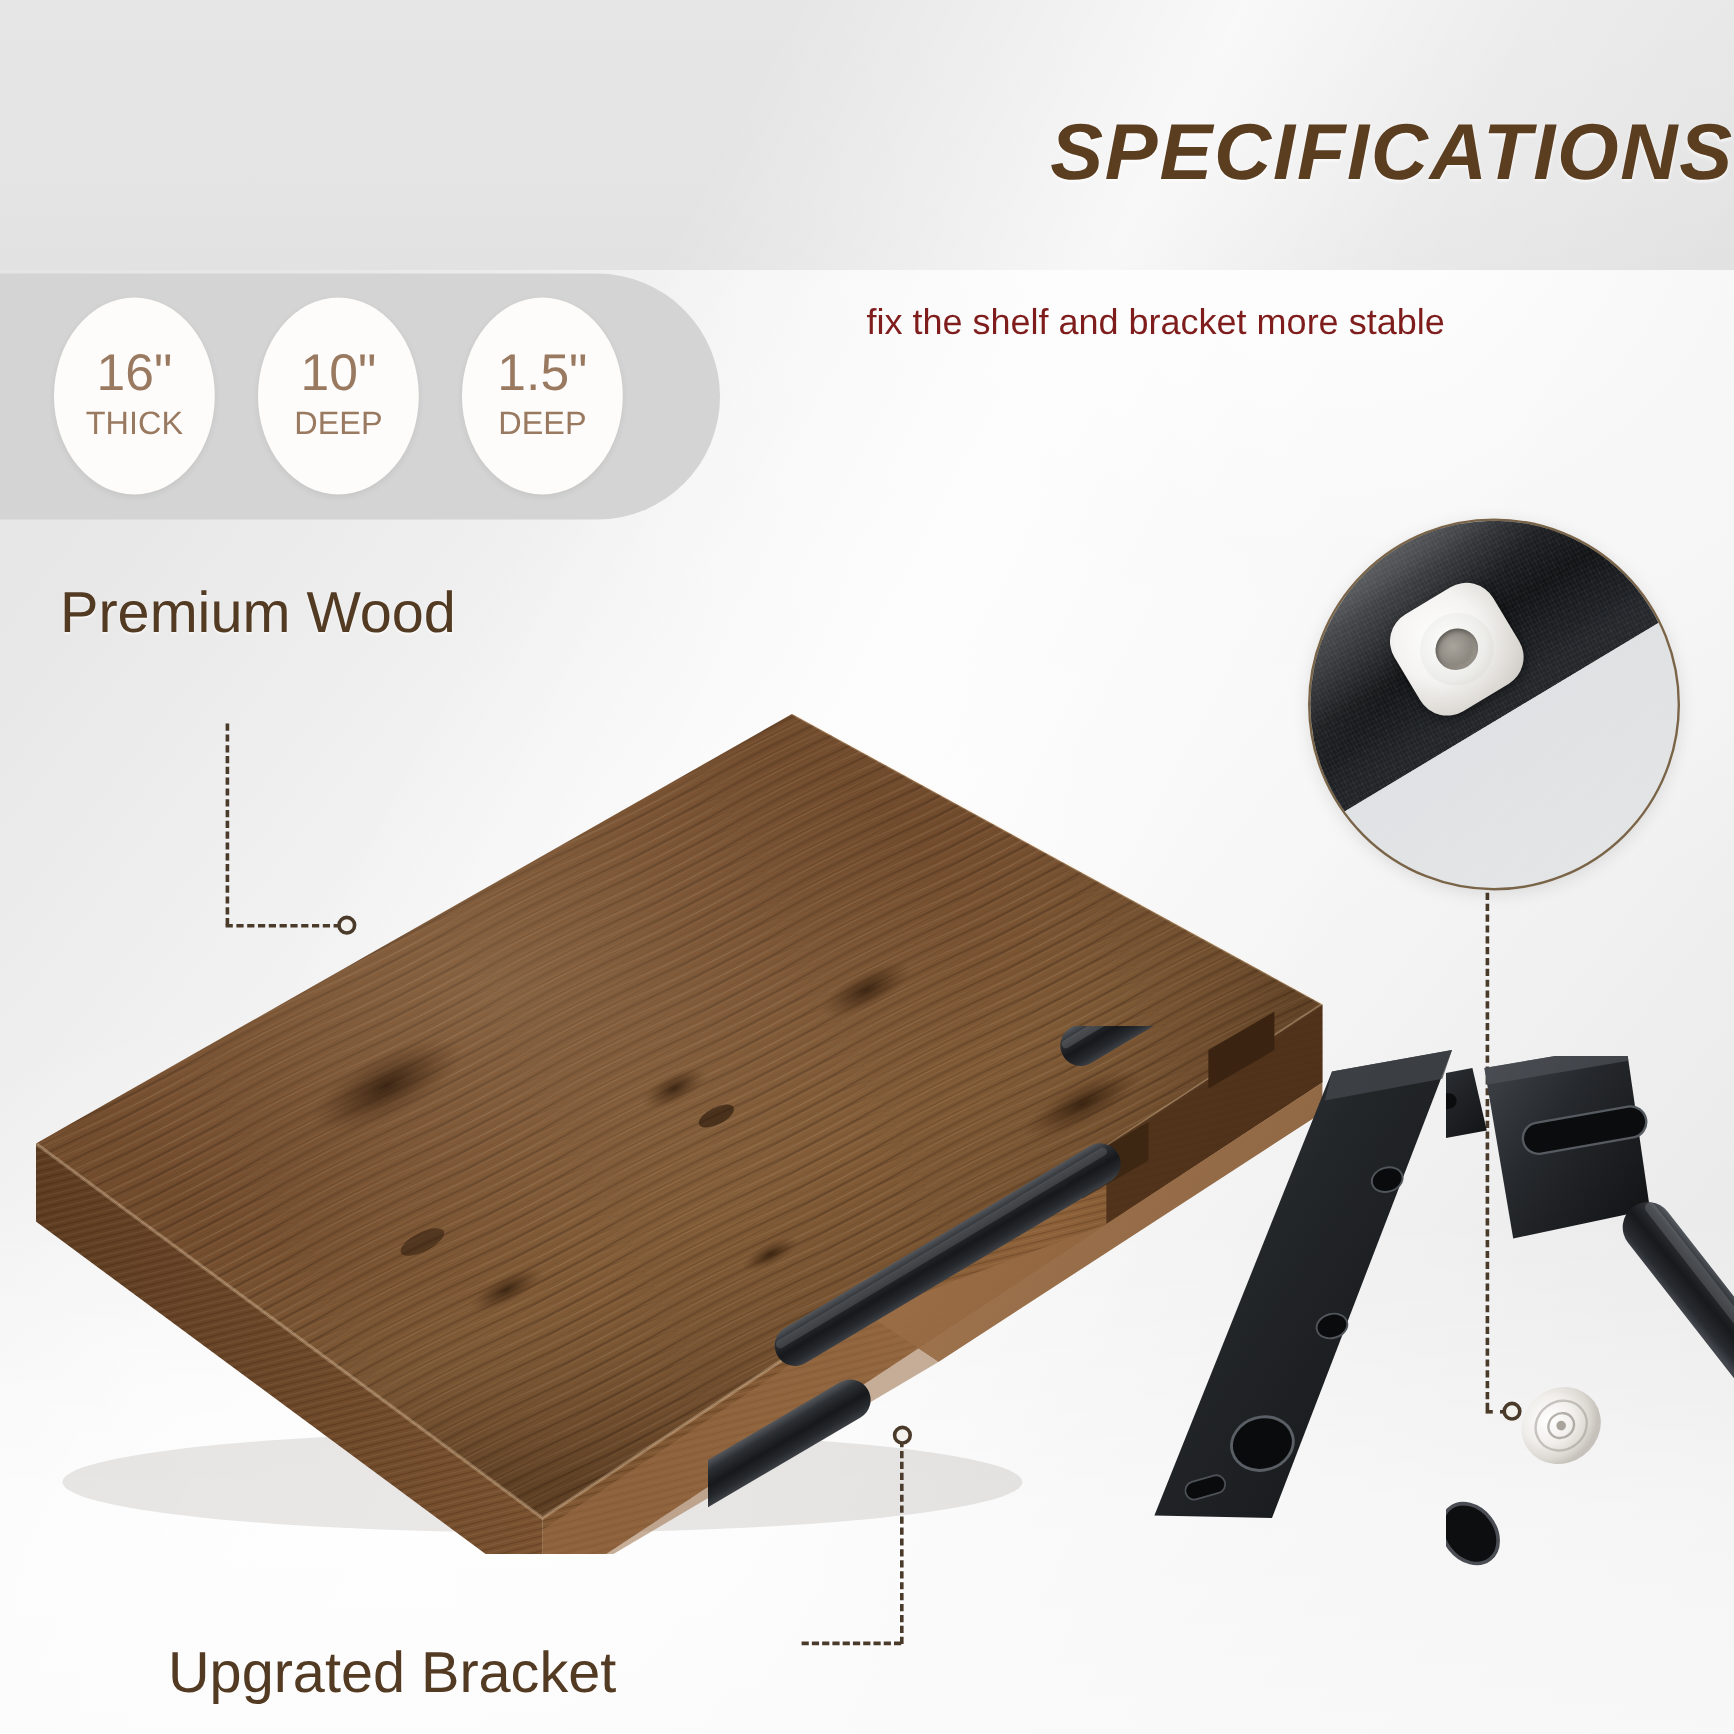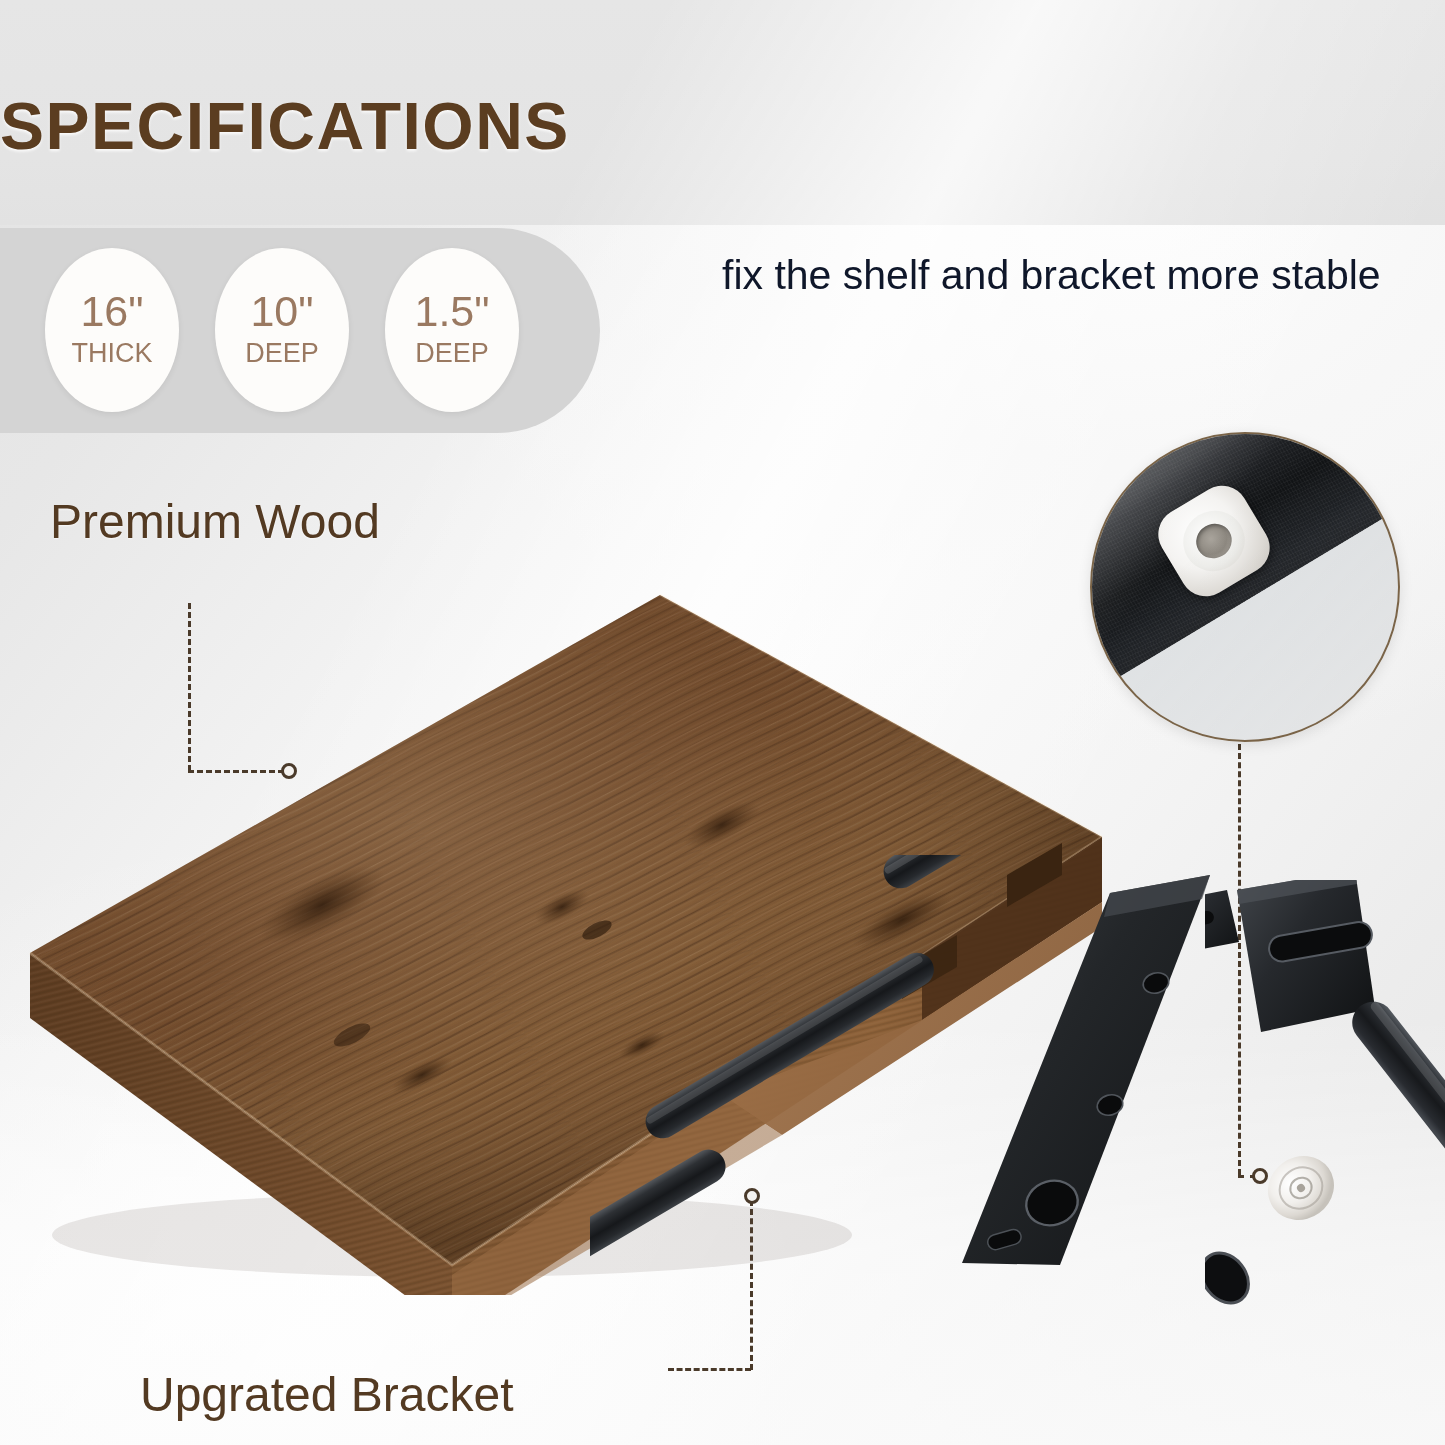--- a/index.html
+++ b/index.html
@@ -28,24 +28,25 @@
     background:linear-gradient(180deg,#e6e6e6 0%,#e4e4e4 70%,#e2e2e2 100%);
   }
   #bg-bottomglow{
     position:absolute; left:0; bottom:0; width:100%; height:430px;
     background:linear-gradient(180deg, rgba(255,255,255,0) 0%, rgba(255,255,255,.55) 55%, rgba(252,252,252,.8) 100%);
   }
 
   
   #title{
     position:absolute; top:88px; left:0; width:100%;
-    text-align:left;
+    text-align:right;
     font-size:66px; font-weight:bold; letter-spacing:1.5px;
     color:#5b3d20;
     text-shadow:0 2px 3px rgba(255,255,255,.85);
+    font-style:italic;
   }
 
   
   #spec-panel{
     position:absolute; left:-40px; top:228px;
     width:640px; height:205px;
     background:#d4d4d4;
     border-radius:0 103px 103px 0;
   }
   .spec-badge{
@@ -60,25 +61,25 @@
   }
   .spec-badge .num{ font-size:43px; font-weight:500; line-height:1; }
   .spec-badge .lbl{ font-size:27px; font-weight:500; line-height:1.25; margin-top:4px; }
   #badge-0{ left:45px; }
   #badge-1{ left:215px; }
   #badge-2{ left:385px; }
 
   
   .callout-title{ font-size:48px; font-weight:500; color:#533a22; line-height:1.05;
                   text-shadow:0 1px 2px rgba(255,255,255,.7); }
-  .callout-sub{ font-size:41px; font-weight:400; color:#0f172a; line-height:1.2; margin-top:8px;
+  .callout-sub{ font-size:30px; font-weight:400; color:#7f1d1d; line-height:1.2; margin-top:8px;
                 text-shadow:0 1px 2px rgba(255,255,255,.7); }
 
   #callout-stopper{ position:absolute; left:722px; top:243px; width:700px; }
-  #callout-wood{ position:absolute; left:50px; top:487px; width:660px;margin-top:10px; }
+  #callout-wood{ position:absolute; left:50px; top:487px; width:660px; }
   #callout-bracket{ position:absolute; left:140px; top:1370px; width:620px; }
 
   
   .dash-v{ position:absolute; border-left:3px dashed #4a3a2a; }
   .dash-h{ position:absolute; border-top:3px dashed #4a3a2a; }
   .dot{
     position:absolute; width:16px; height:16px;
     border:3px solid #4a3a2a; border-radius:50%;
     background:#f4f2ef;
   }

